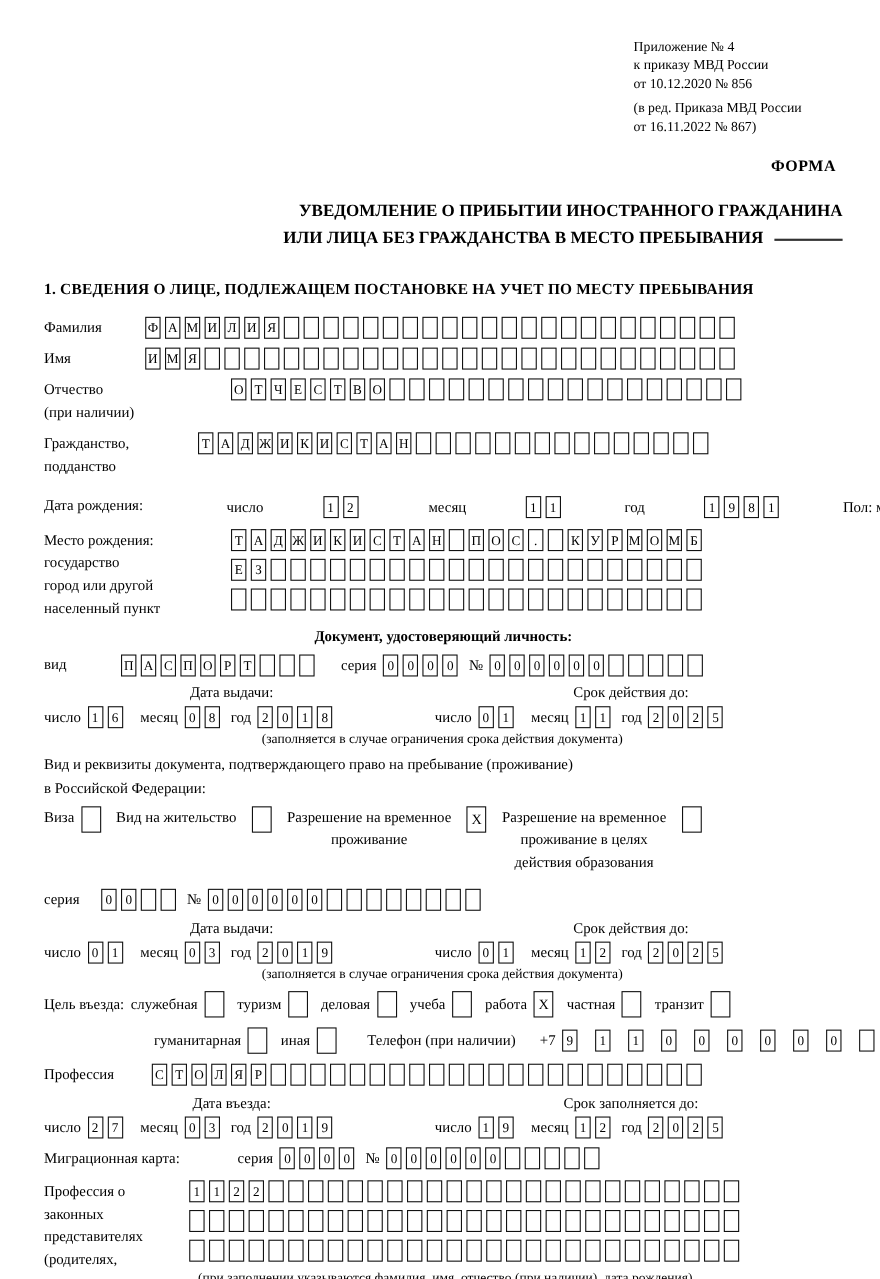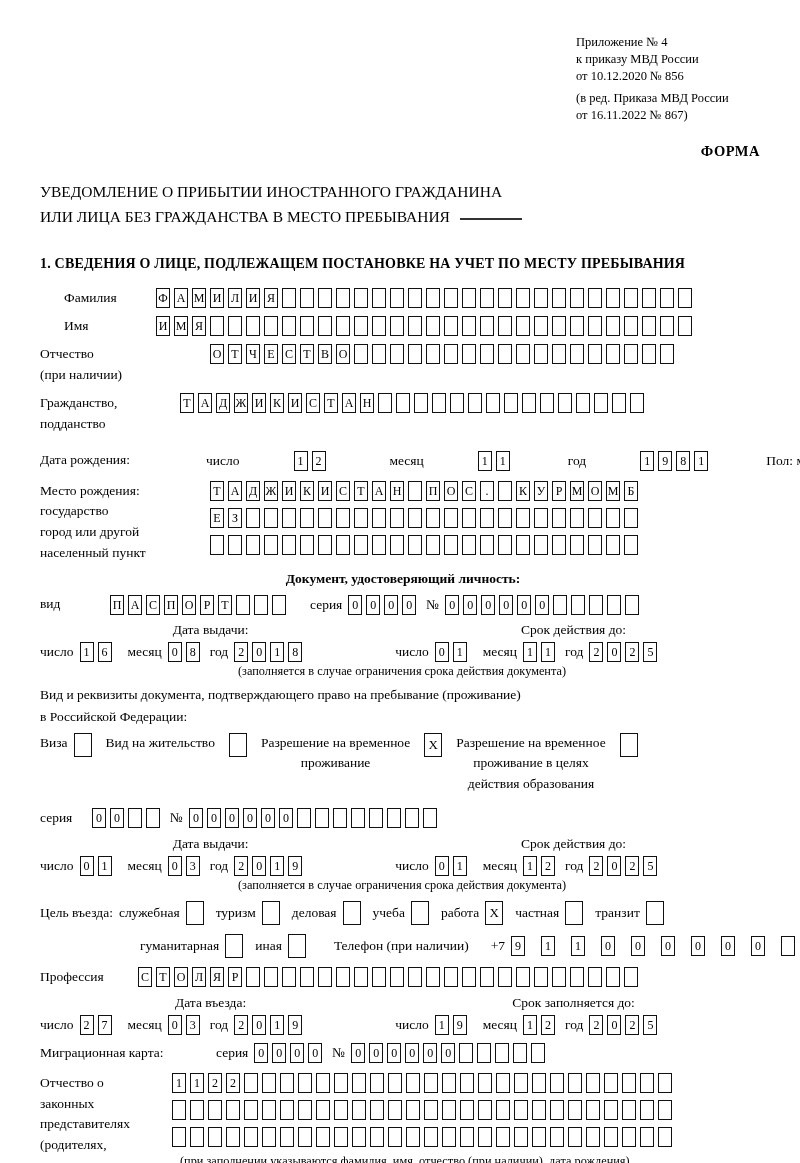--- a/index.html
+++ b/index.html
@@ -11,39 +11,39 @@
     overflow: hidden;
   }
   .page { padding: 34px 34px 10px 40px; }
 
   
   .ref { margin-left: auto; width: 190px; font-size: 12.5px; line-height: 1.35; }
   .ref .note { margin-top: 5px; }
   .forma { text-align: right; font-weight: bold; font-size: 14.5px; letter-spacing: .5px; margin: 20px 6px 0 0; }
 
   
-  .title { text-align: left; font-weight: normal; font-size: 15.5px; line-height: 1.6; margin-top: 20px; }
+  .title { text-align: right; font-weight: bold; font-size: 15.5px; line-height: 1.6; margin-top: 20px; }
   .t-underline { display: inline-block; width: 62px; border-bottom: 2.2px solid #333; margin-left: 10px; transform: translateY(-2px); }
   .sec-heading { font-weight: bold; font-size: 14px; margin-top: 26px; margin-bottom: 16px; letter-spacing: .2px; }
 
   
   .boxes { display: inline-flex; gap: 4px; flex-shrink: 0; }
   .box {
     display: inline-block; width: 14px; height: 20px;
     border: 1.6px solid #111; text-align: center;
     font-size: 12px; line-height: 18px; flex-shrink: 0;
     background: #fff;
   }
   .cb { width: 18px; height: 24px; line-height: 22px; font-size: 13px; }
 
   
   .frow { display: flex; align-items: center; margin-bottom: 7px; }
   .frow.top { align-items: flex-start; }
   .flabel { flex-shrink: 0; line-height: 1.55; }
-  .w92 { width: 92px; margin-left: 24px; } .w170 { width: 170px; } .w140 { width: 140px; }
+  .w92 { width: 92px; } .w170 { width: 170px; } .w140 { width: 140px; }
   .w70 { width: 70px; } .w132 { width: 132px; } .w88 { width: 88px; } .w152 { width: 152px; }
   .dl { margin: 0 6px 0 0; flex-shrink: 0; }
   .ml10 { margin-left: 10px; } .ml16 { margin-left: 16px; } .ml24 { margin-left: 24px; }
   .boxcol .boxes { margin-bottom: 7px; display: flex; }
 
   .center-bold { text-align: center; font-weight: bold; font-size: 13.5px; margin: 4px 0 7px 0; }
 
   
   .dhead { display: flex; margin-top: 2px; }
   .dhead span { display: block; text-align: center; }
@@ -662,21 +662,21 @@
         <span class="box"></span>
         <span class="box"></span>
         <span class="box"></span>
         <span class="box"></span>
         <span class="box"></span>
       </span>
   </div>
 
   <div class="frow top" style="margin-top:9px;">
     <span class="flabel w132">
-      <div>Отчество о</div>
+      <div>Профессия о</div>
       <div>законных</div>
       <div>представителях</div>
       <div>(родителях,</div>
       <div>усыновителях,</div>
 
     </span>
     <span class="boxcol">
       <span class="boxes">
           <span class="box">1</span>
           <span class="box">1</span>

